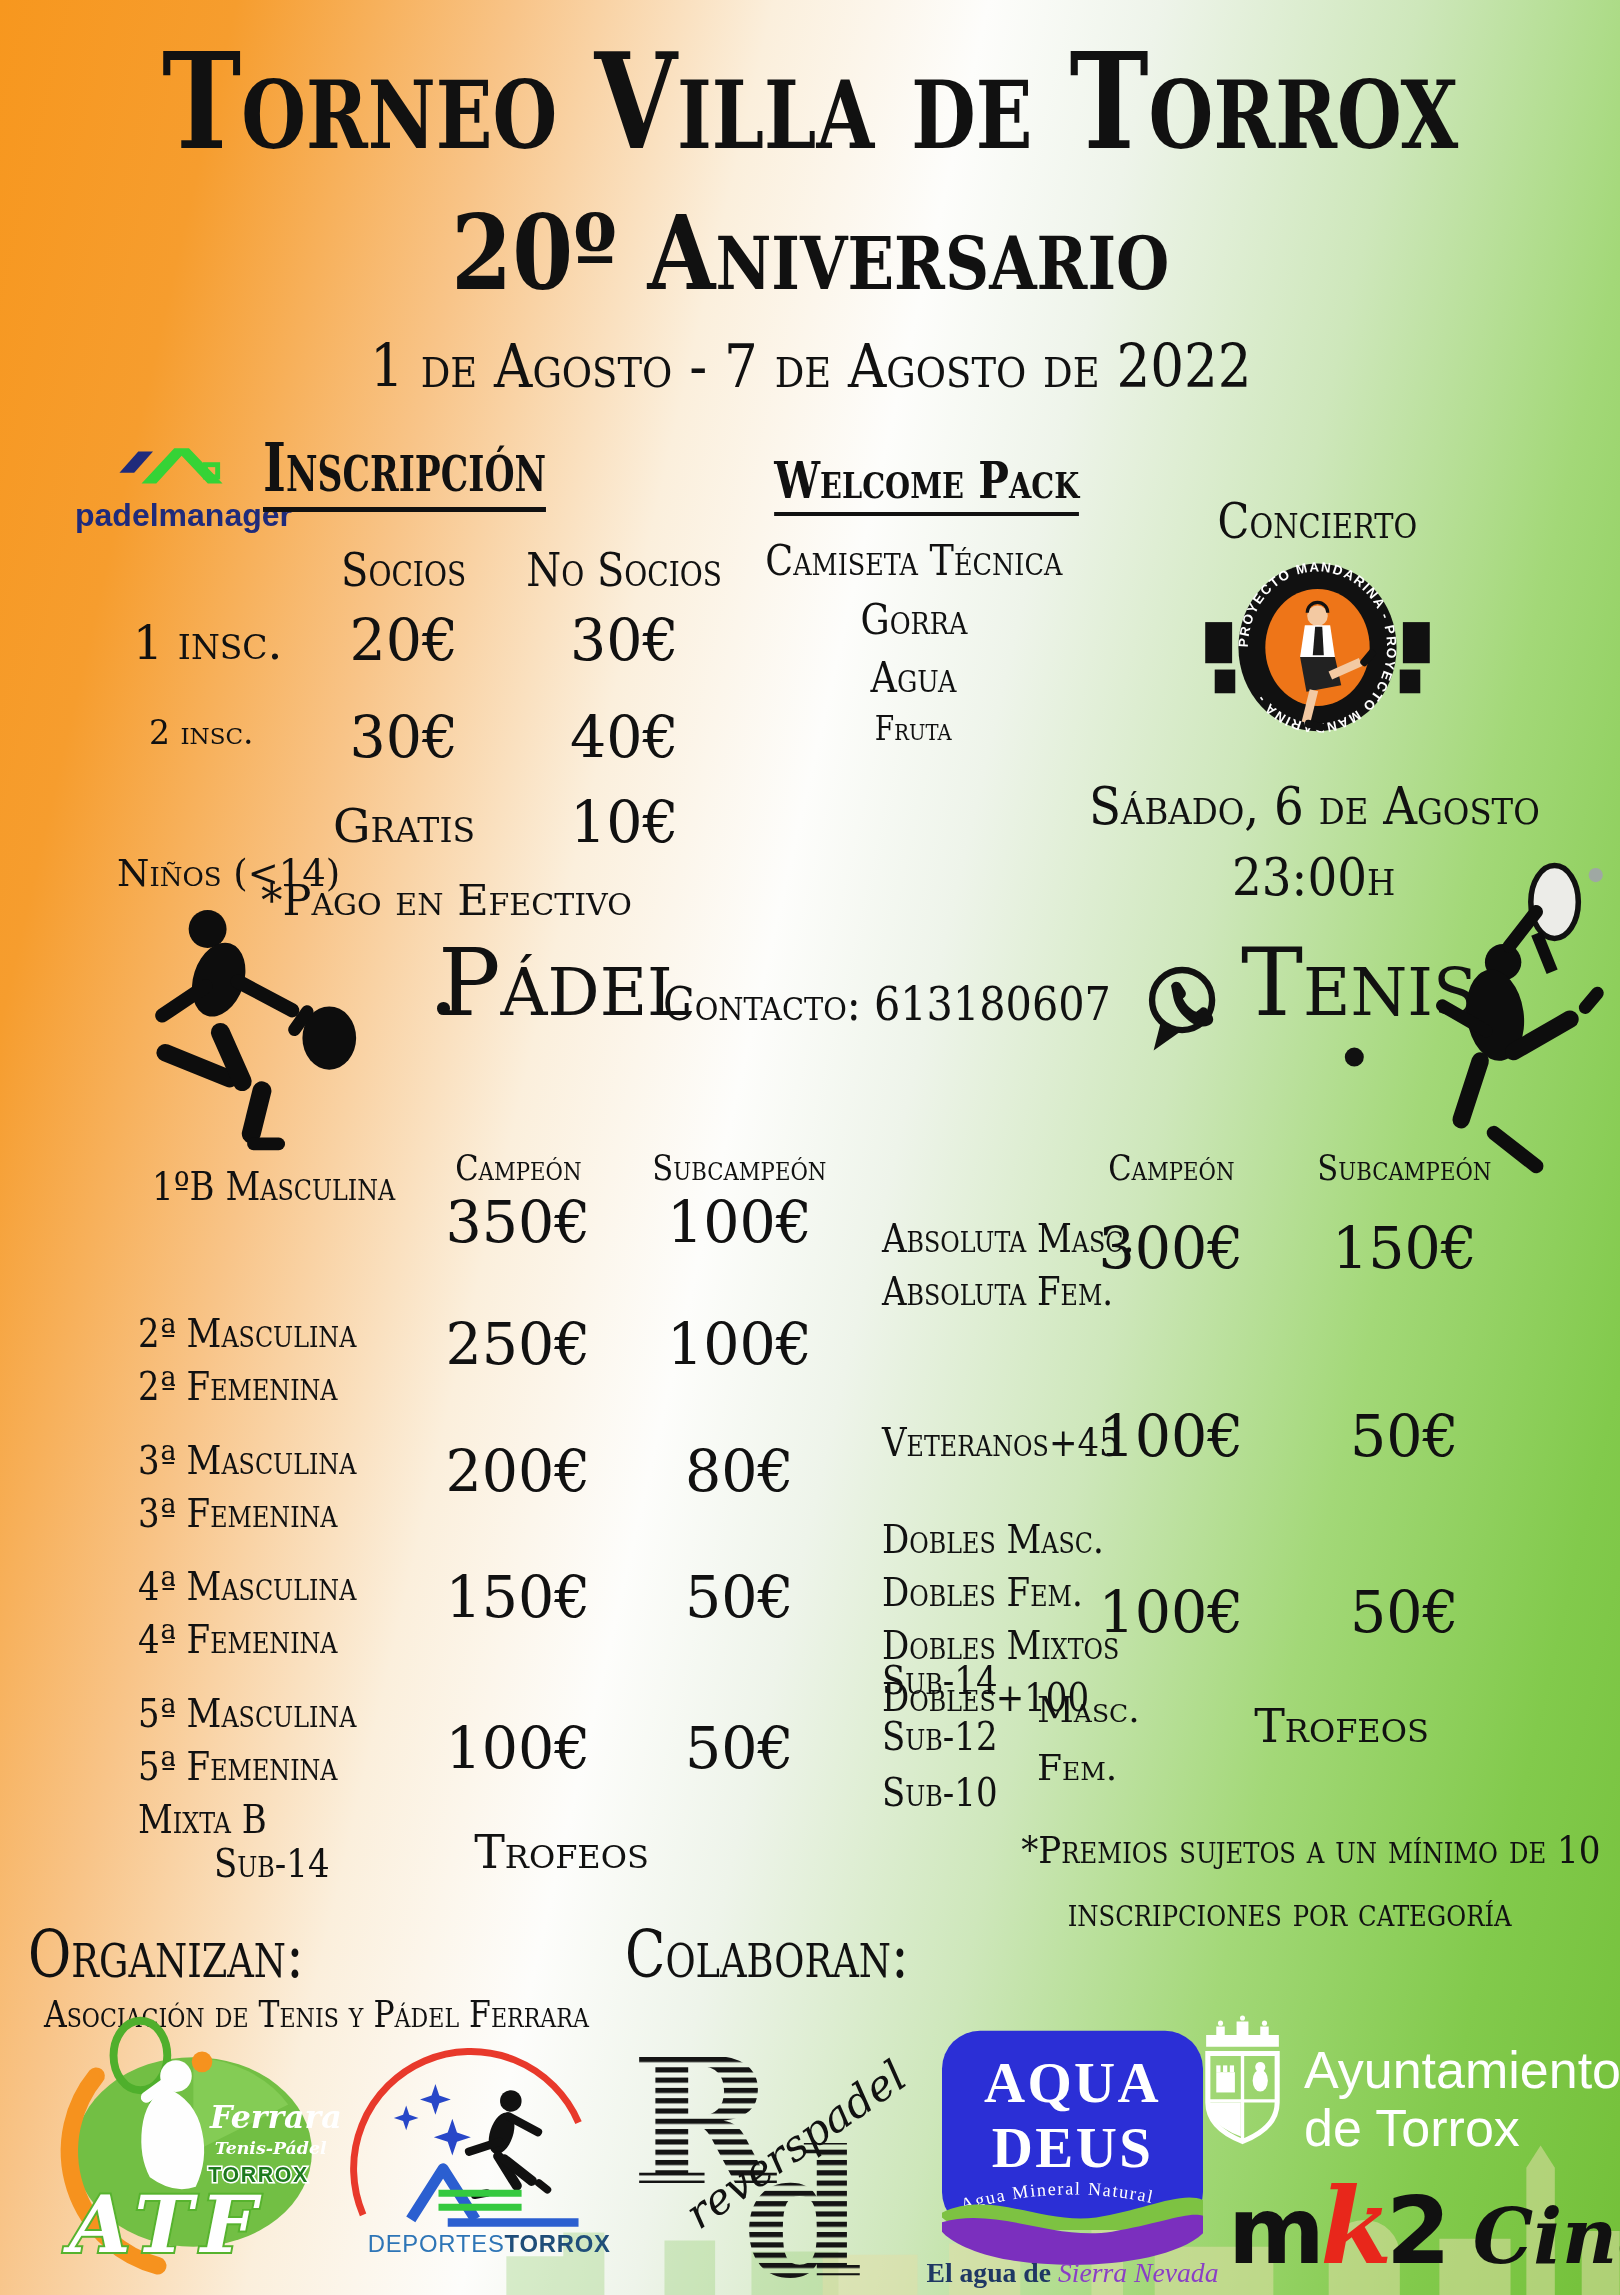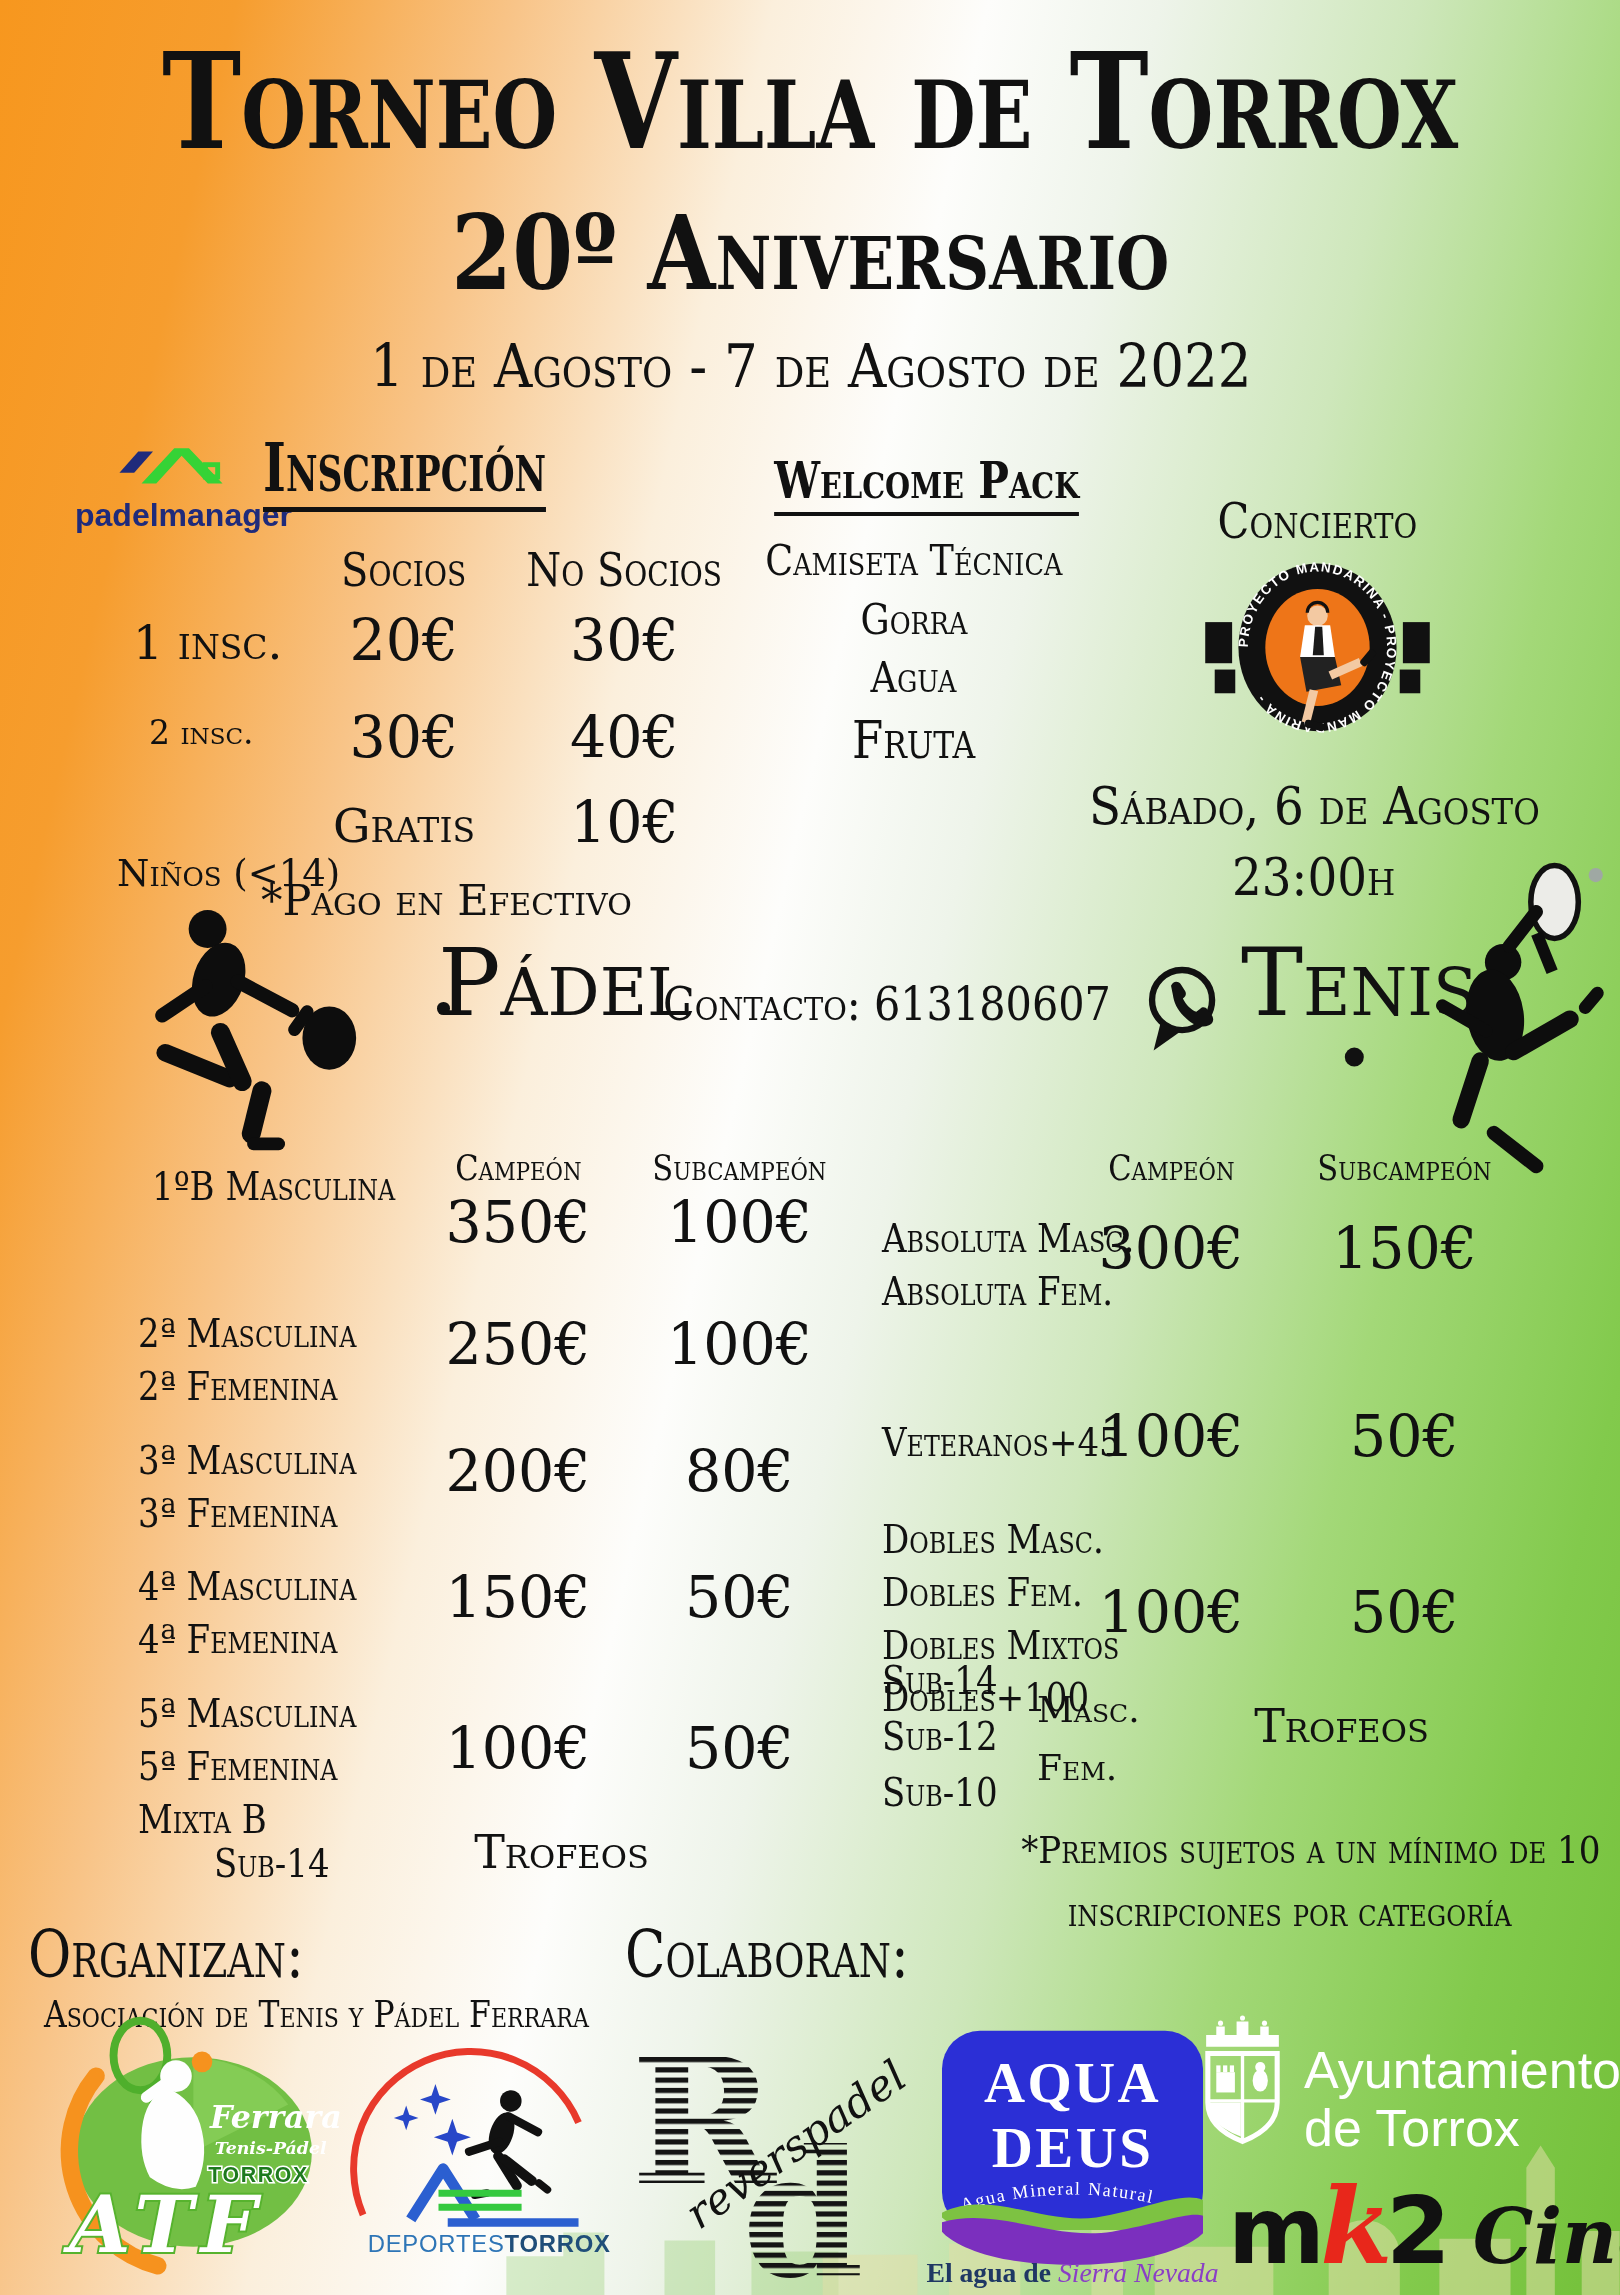--- a/index.html
+++ b/index.html
@@ -97,21 +97,21 @@
   </div>
   <div class="abs t ctr" style="left:708px;top:538px;width:411px;font-size:43px;">
     <span class="cx cx85 oc">Camiseta Técnica</span>
   </div>
   <div class="abs t ctr" style="left:708px;top:597px;width:411px;font-size:43px;">
     <span class="cx cx85 oc">Gorra</span>
   </div>
   <div class="abs t ctr" style="left:708px;top:655px;width:411px;font-size:43px;">
     <span class="cx cx85 oc">Agua</span>
   </div>
-  <div class="abs t ctr" style="left:708px;top:712px;width:411px;font-size:53px;">
+  <div class="abs t ctr" style="left:708px;top:712px;width:411px;font-size:33px;">
     <span class="cx cx85 oc">Fruta</span>
   </div>
 
   <div class="abs t ctr" style="left:1147px;top:497px;width:340px;font-size:49px;">
     <span class="cx cx85 oc">Concierto</span>
   </div>
 
   <svg class="abs" style="left:1191px;top:554px" width="253" height="190" viewBox="0 0 320 240">
     <rect x="18" y="86" width="34" height="52" fill="#111"></rect>
     <rect x="268" y="86" width="34" height="52" fill="#111"></rect>

